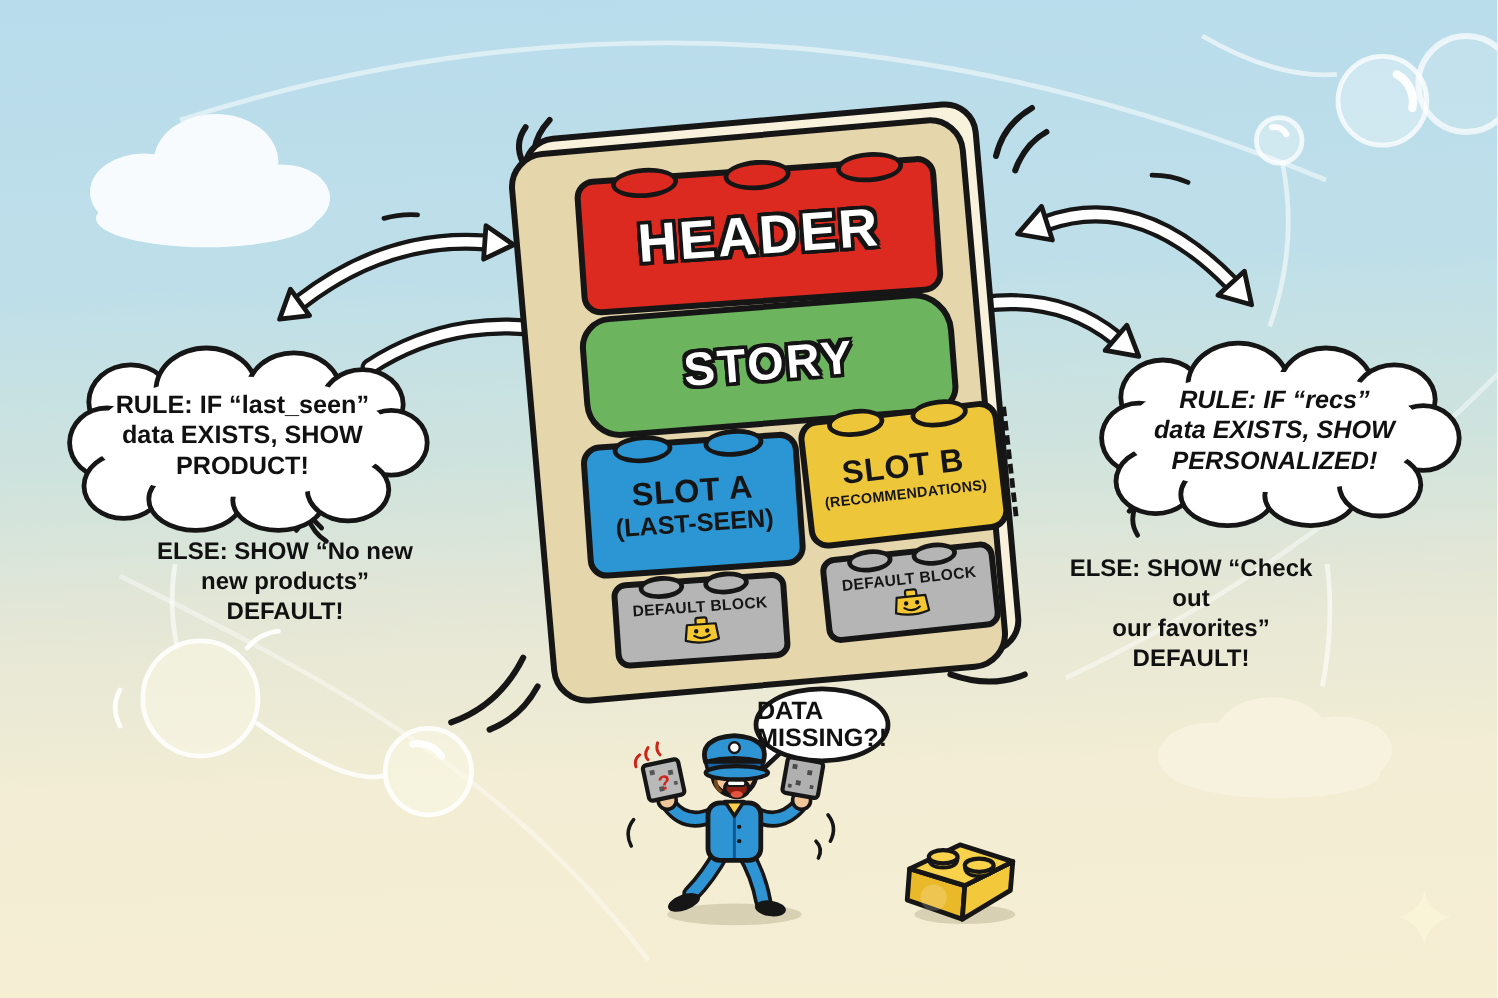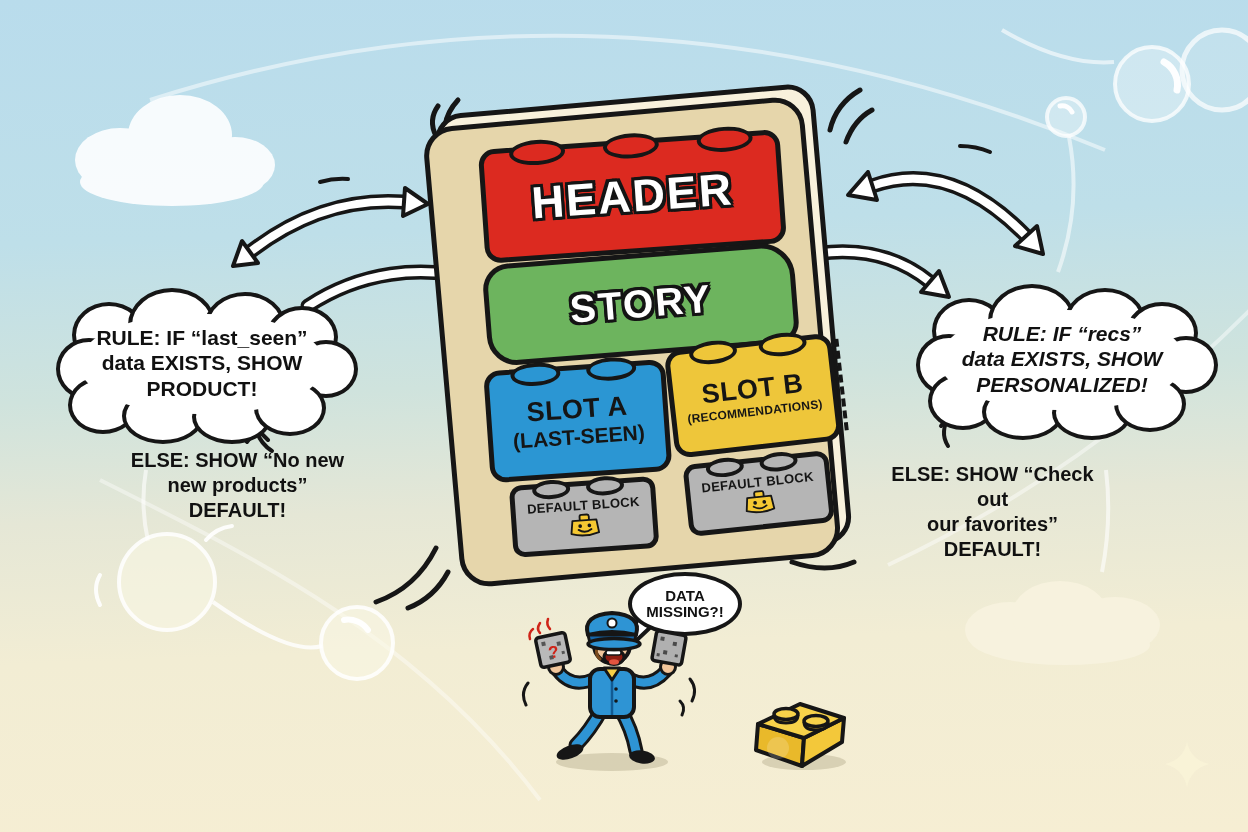--- a/index.html
+++ b/index.html
@@ -55,21 +55,21 @@
     font-size:21px;font-weight:bold;line-height:1.22;white-space:pre-line;color:#111;
   }
   .else-text{
     position:absolute;text-align:center;font-size:20px;font-weight:bold;line-height:1.25;
     white-space:pre-line;color:#111;
   }
   
   .speech{
     position:absolute;left:628px;top:572px;width:106px;height:56px;background:#fff;
     border:4px solid #161616;border-radius:50%;display:flex;align-items:center;justify-content:center;
-    text-align:center;font-size:15px;font-weight:bold;line-height:1.1;white-space:pre-line;
+    font-size:21px;font-weight:bold;line-height:1.1;white-space:pre-line;
   }
 </style>
 </head>
 <body>
 
 <div id="stage">
 
   <svg class="abs" style="left:0;top:0;" width="1248" height="832" viewBox="0 0 1248 832">
 
     <path d="M 150,100 Q 620,-50 1105,150" stroke="rgba(255,255,255,0.5)" stroke-width="4" fill="none"></path>

